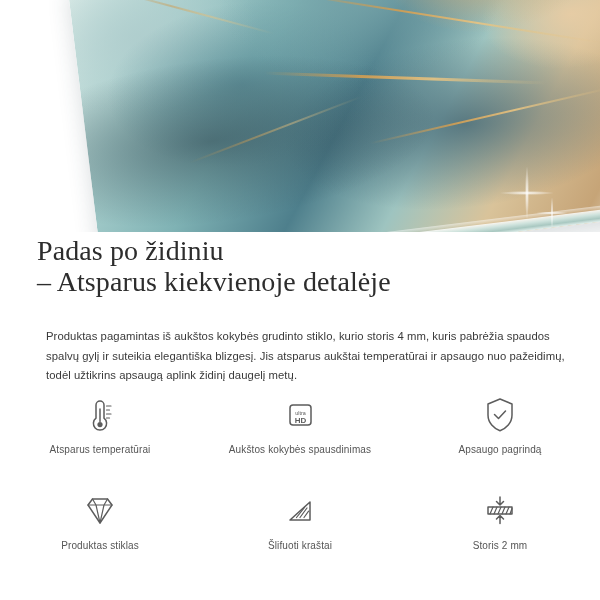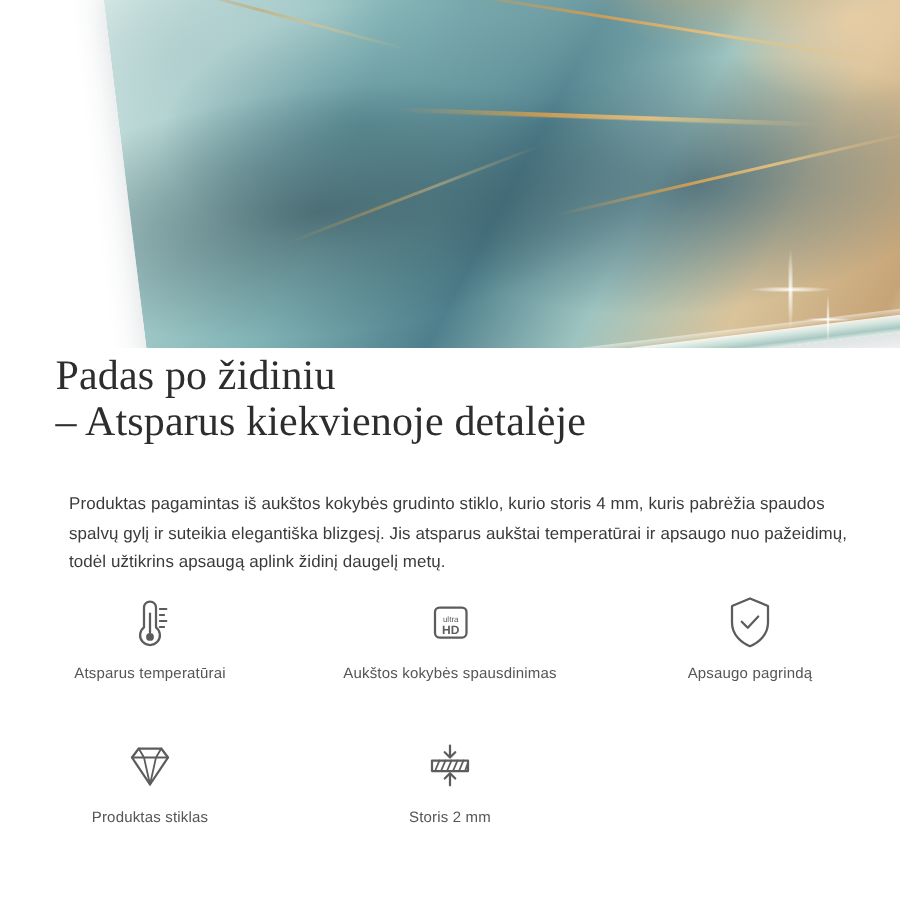--- a/index.html
+++ b/index.html
@@ -250,20 +250,29 @@
     <div class="feature">
       <div class="feature-icon">
         <svg width="42" height="38" viewBox="0 0 42 38">
           <path class="stroke" d="M9 13 L13.5 7 h15 L33 13 L21 31 z"></path>
           <path class="thin" d="M9 13 h24 M13.5 7 L17 13 L21 31 M28.5 7 L25 13 L21 31 M17 13 h8"></path>
         </svg>
       </div>
       <div class="feature-label">Produktas stiklas</div>
     </div>
 
+    <div class="feature">
+      <div class="feature-icon">
+        <svg width="42" height="38" viewBox="0 0 42 38">
+          <path class="stroke" d="M11 28 L31 28 L31 10 z"></path>
+          <path class="thin" d="M17.5 25.5 L25.5 15.5 M21 25.5 L28 16 M25 25.5 L29.6 19.2"></path>
+        </svg>
+      </div>
+      <div class="feature-label">Šlifuoti kraštai</div>
+    </div>
 
     <div class="feature">
       <div class="feature-icon">
         <svg width="42" height="40" viewBox="0 0 42 40">
           <path class="stroke" d="M21 6 v7.5 M17.5 10.5 L21 14 L24.5 10.5"></path>
           <rect class="stroke" x="9" y="16" width="24" height="7"></rect>
           <path class="thin" d="M11 23 L14 16 M15 23 L18 16 M19 23 L22 16 M23 23 L26 16 M27 23 L30 16 M31 23 L33 17.5"></path>
           <path class="stroke" d="M21 32.5 v-7.5 M17.5 28 L21 24.5 L24.5 28"></path>
         </svg>
       </div>

